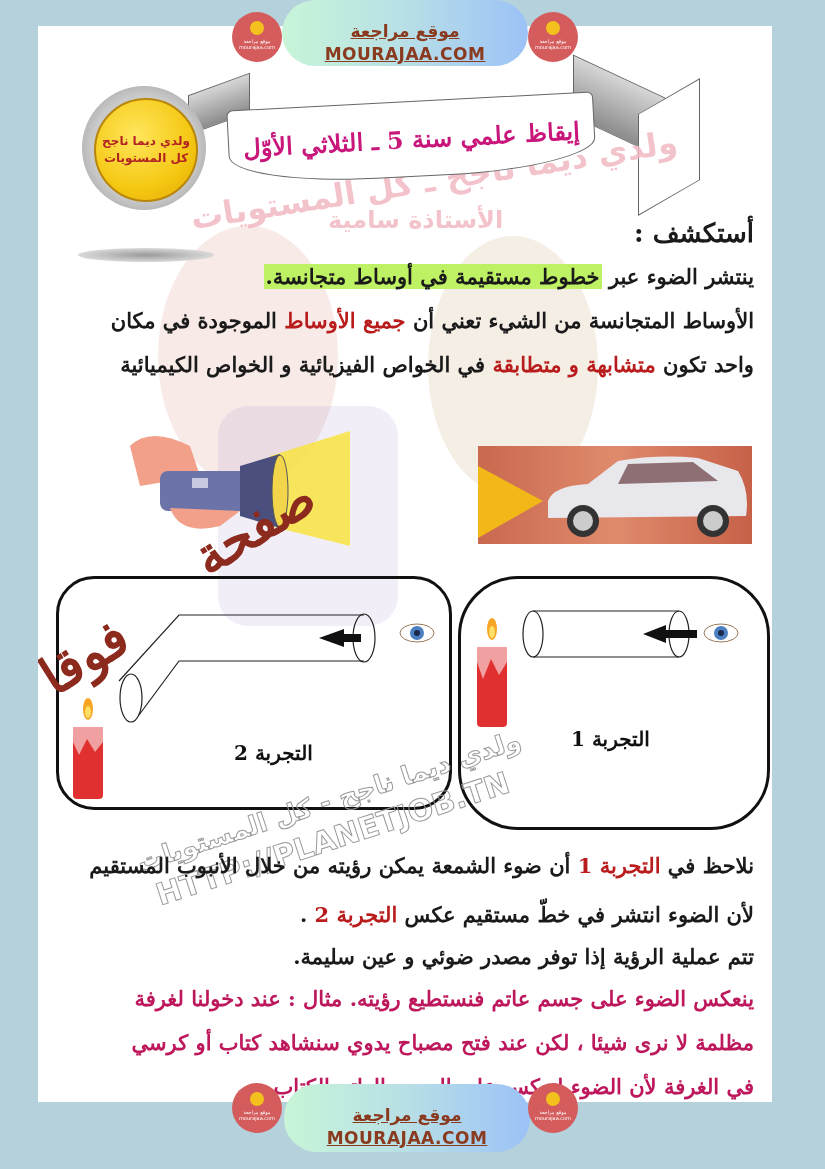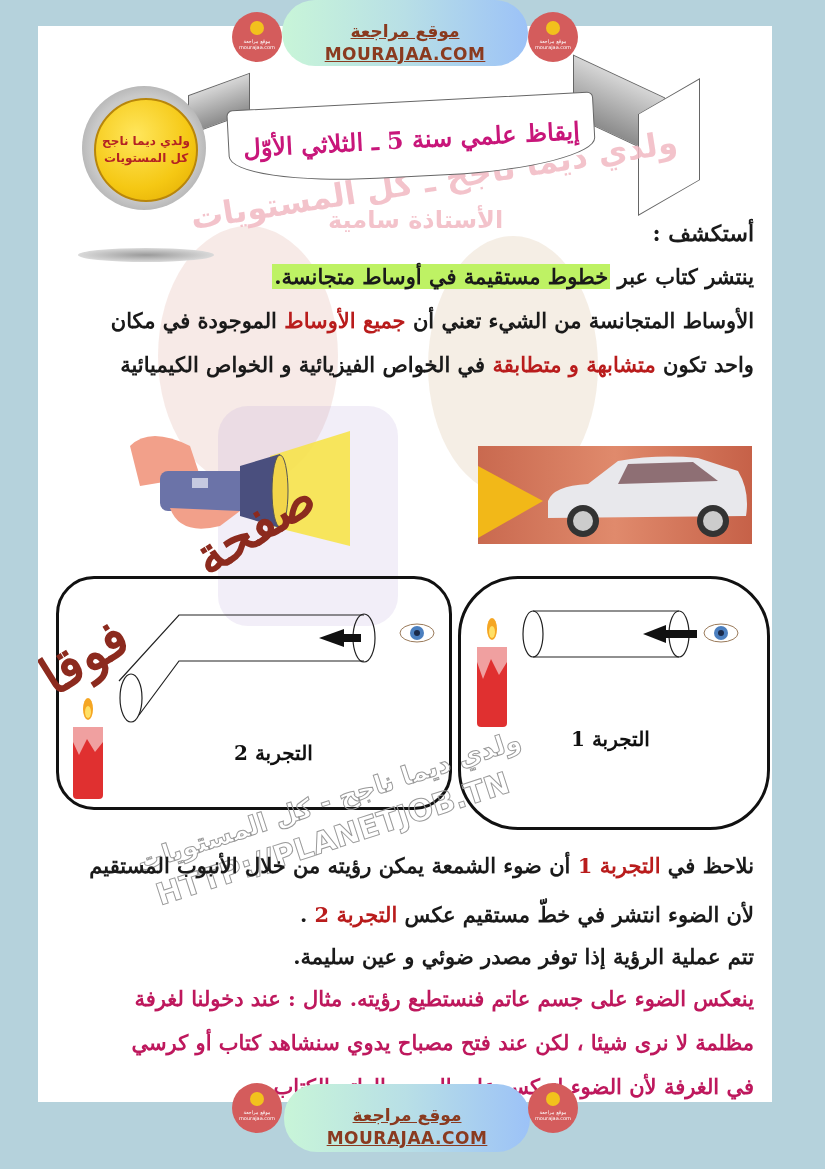--- a/index.html
+++ b/index.html
@@ -143,24 +143,24 @@
     <div class="inner">
       <span>ولدي ديما ناجح</span>
       <span>كل المستويات</span>
     </div>
   </div>
   <div class="medal-shadow"></div>
 
   <div class="watermark-pink" style="left:150px;top:135px;font-size:32px;transform:rotate(-9deg);">ولدي ديما ناجح ـ كل المستويات</div>
   <div class="watermark-pink" style="left:290px;top:180px;font-size:24px;">الأستاذة سامية</div>
 
-  <div class="txt" style="top:190px;font-size:22px;text-align:right;">أستكشف :</div>
+  <div class="txt" style="top:190px;font-size:26px;text-align:right;">أستكشف :</div>
 
   <div class="txt" style="top:234px;">
-    <span>ينتشر كتاب عبر</span>
+    <span>ينتشر الضوء عبر</span>
     <span class="hl">خطوط مستقيمة في أوساط متجانسة.</span>
   </div>
   <div class="txt" style="top:278px;">
     <span>الأوساط المتجانسة من الشيء تعني أن</span>
     <span class="red">جميع الأوساط</span>
     <span>الموجودة في مكان</span>
   </div>
   <div class="txt" style="top:322px;">
     <span>واحد تكون</span>
     <span class="red">متشابهة و متطابقة</span>

